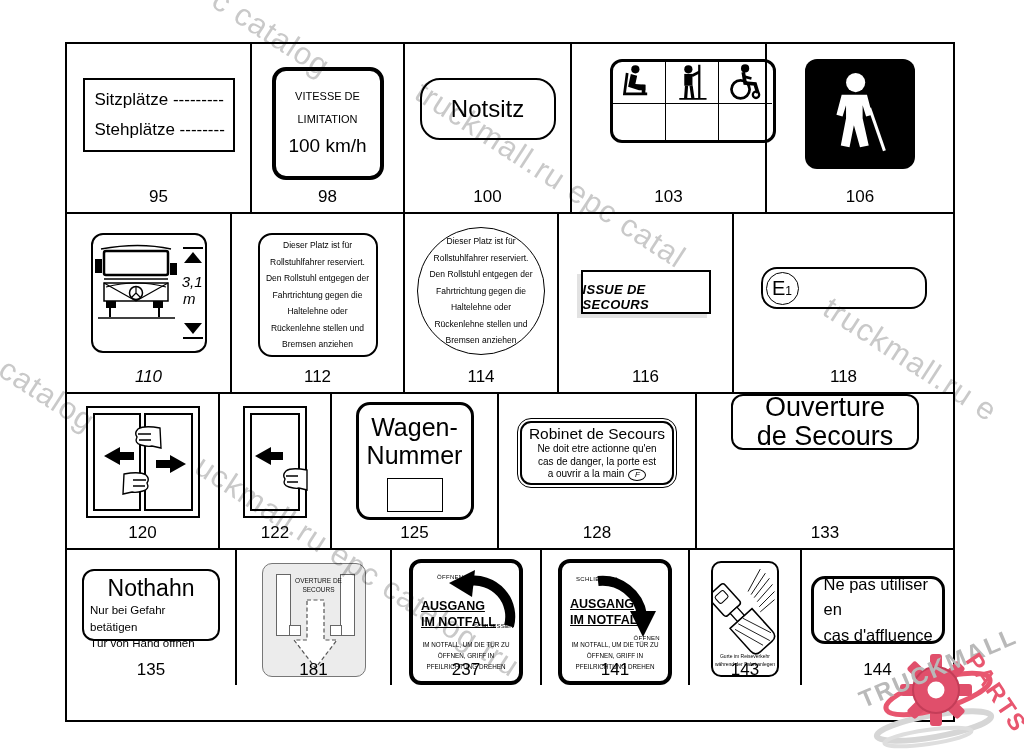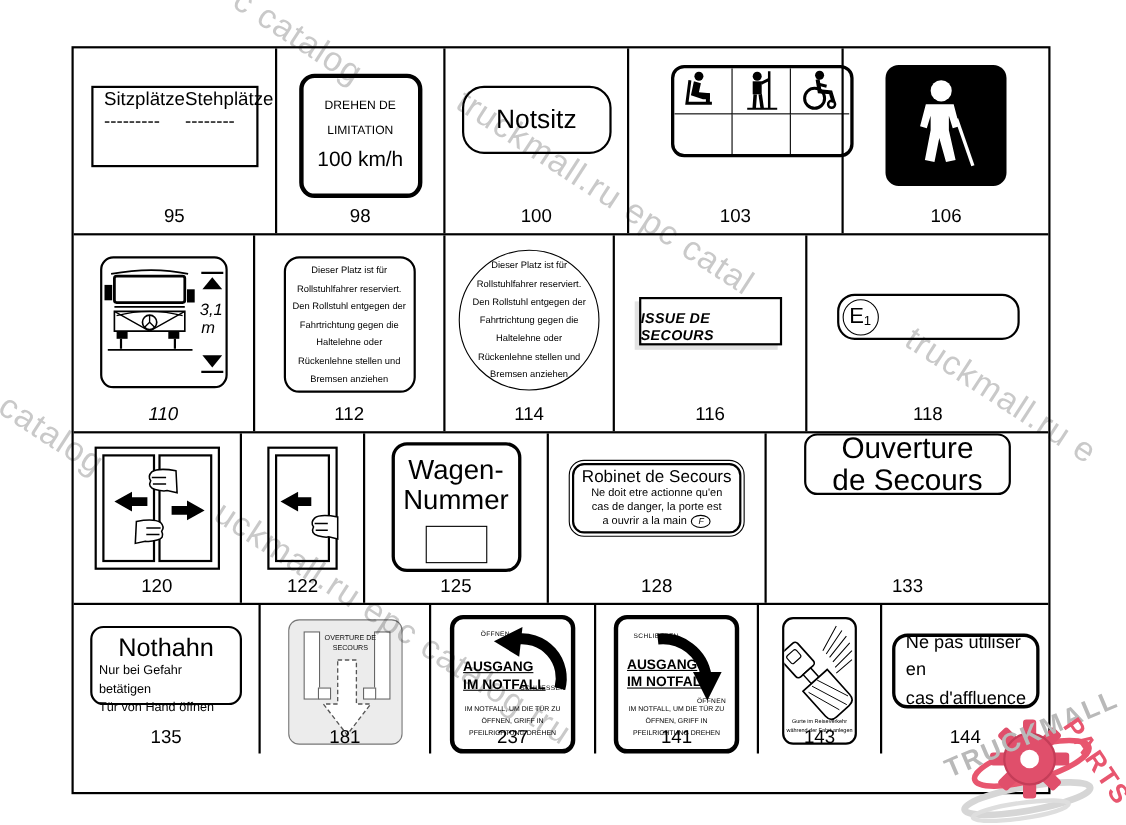--- a/index.html
+++ b/index.html
@@ -11,21 +11,21 @@
   .prow{display:flex;border-bottom:2px solid #000;box-sizing:border-box;}
   .prow:last-child{border-bottom:none;}
   .pcell{position:relative;box-sizing:border-box;border-right:2px solid #000;
          display:flex;flex-direction:column;align-items:center;}
   .pcell:last-child{border-right:none;}
   .num{position:absolute;bottom:5px;left:0;right:0;text-align:center;font-size:17px;}
   
   .sign{box-sizing:border-box;position:relative;}
   
   .sign95{margin-top:34px;width:152px;height:74px;border:2px solid #000;
-          display:flex;flex-direction:row;justify-content:space-evenly;
+          display:flex;flex-direction:column;justify-content:space-evenly;
           padding-left:10px;font-size:17px;}
   
   .sign98{margin-top:23px;width:112px;height:113px;border:4px solid #000;border-radius:14px;
           display:flex;flex-direction:column;align-items:center;justify-content:space-evenly;
           padding:8px 0;font-size:11px;}
   .sign98 .big{font-size:19px;}
   
   .sign100{margin-top:34px;width:136px;height:62px;border:2px solid #000;border-radius:20px;
            display:flex;align-items:center;justify-content:center;font-size:24px;}
   
@@ -133,21 +133,21 @@
     <div class="prow" style="height:170px;">
       <div class="pcell" style="width:185px;">
         <div class="sign sign95">
           <span>Sitzplätze  ---------</span>
           <span>Stehplätze  --------</span>
         </div>
         <div class="num">95</div>
       </div>
       <div class="pcell" style="width:153px;">
         <div class="sign sign98">
-          <span>DREHEN DE</span>
+          <span>VITESSE DE</span>
           <span>LIMITATION</span>
           <span class="big">100 km/h</span>
         </div>
         <div class="num">98</div>
       </div>
       <div class="pcell" style="width:167px;align-items:center;">
         <div class="sign sign100">
           <span>Notsitz</span>
         </div>
         <div class="num">100</div>

